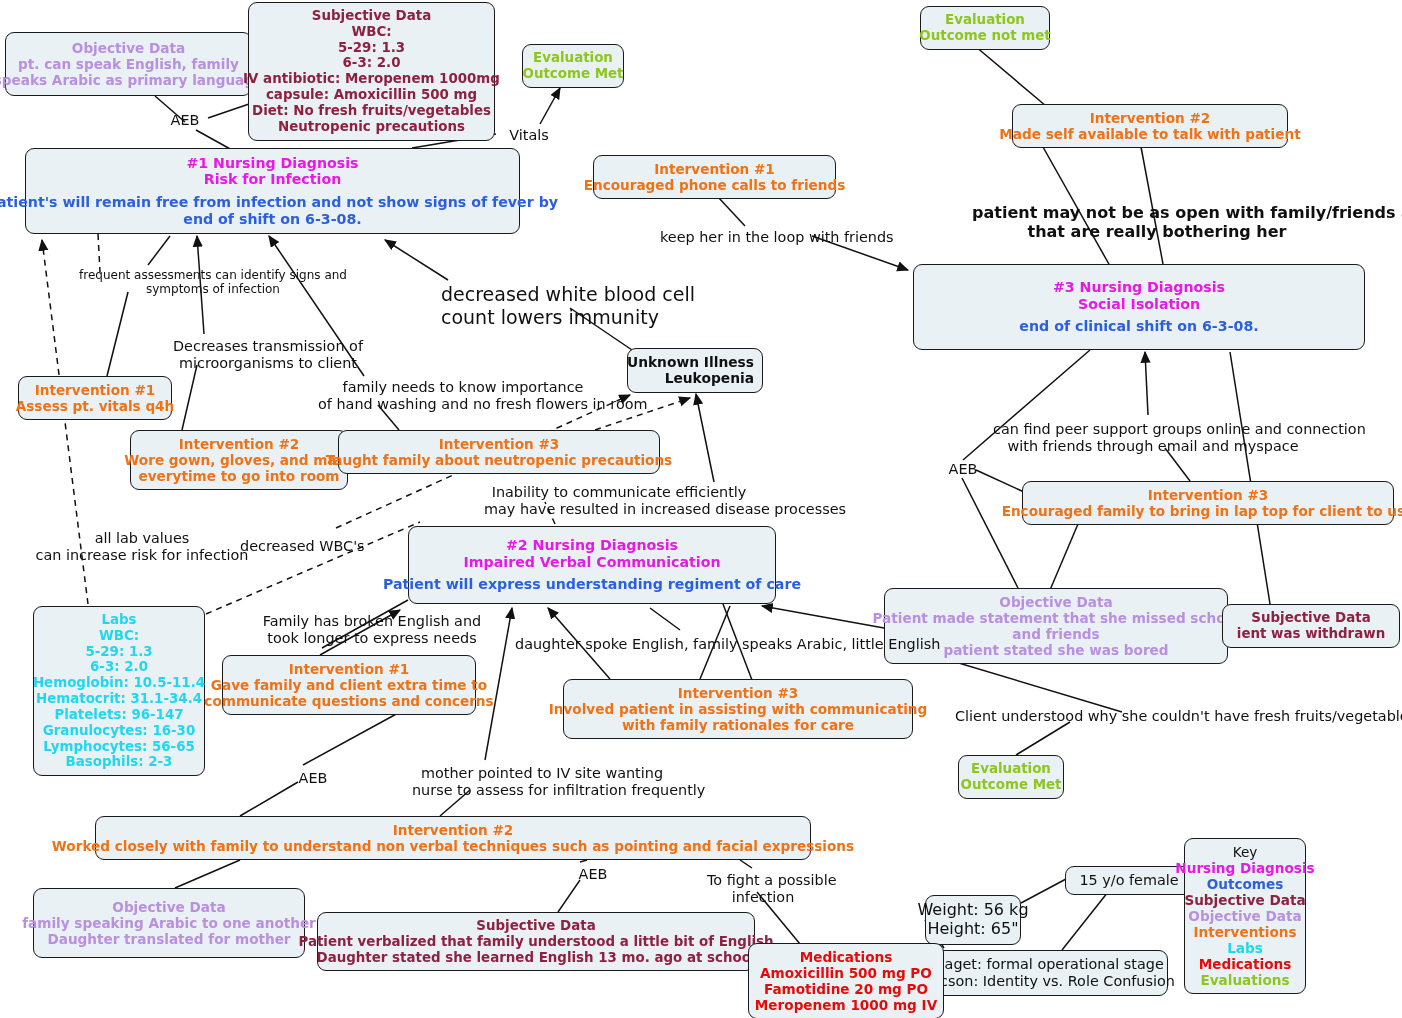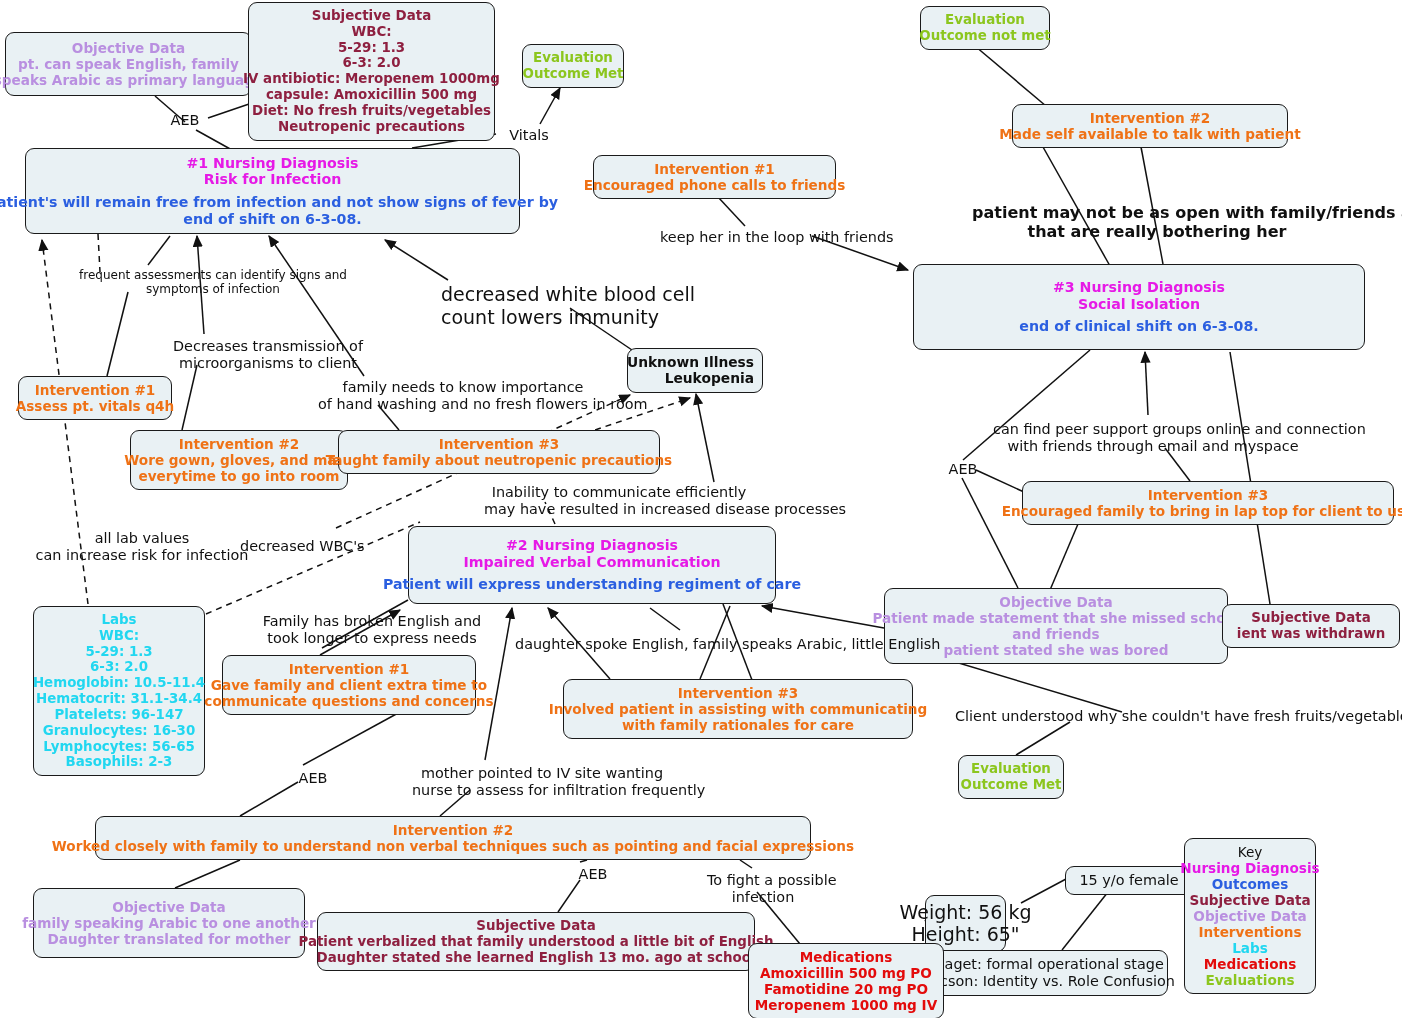--- a/index.html
+++ b/index.html
@@ -220,32 +220,32 @@
         <span class="ln t-eval">Evaluation</span>
         <span class="ln t-eval">Outcome Met</span>
       </div>
       <div class="node" style="left: 95px; top: 816px; width: 716px; min-height: 44px; font-size: 13.6px; display: flex; flex-direction: column; justify-content: center; align-items: center;">
         <span class="ln t-int">Intervention #2</span>
         <span class="ln t-int">Worked closely with family to understand non verbal techniques such as pointing and facial expressions</span>
       </div>
       <div class="node" style="left: 1065px; top: 866px; width: 128px; min-height: 26px; font-size: 14.4px; display: flex; flex-direction: column; justify-content: center; align-items: center;">
         <span class="ln t-norm">15 y/o female</span>
       </div>
-      <div class="node" style="left: 1184px; top: 838px; width: 132px; min-height: 144px; font-size: 13.6px; display: flex; flex-direction: column; justify-content: center; align-items: center; text-align: right;">
+      <div class="node" style="left: 1184px; top: 838px; width: 122px; min-height: 144px; font-size: 13.6px; display: flex; flex-direction: column; justify-content: center; align-items: center; text-align: right;">
         <span class="ln t-norm">Key</span>
         <span class="ln t-nd">Nursing Diagnosis</span>
         <span class="ln t-out">Outcomes</span>
         <span class="ln t-subj">Subjective Data</span>
         <span class="ln t-obj">Objective Data</span>
         <span class="ln t-int">Interventions</span>
         <span class="ln t-lab">Labs</span>
         <span class="ln t-med">Medications</span>
         <span class="ln t-eval">Evaluations</span>
       </div>
-      <div class="node" style="left: 925px; top: 895px; width: 81px; min-height: 42px; font-size: 19px; display: flex; flex-direction: column; justify-content: center; align-items: center;">
+      <div class="node" style="left: 925px; top: 895px; width: 96px; min-height: 42px; font-size: 16px; display: flex; flex-direction: column; justify-content: center; align-items: center;">
         <span class="ln t-norm">Weight: 56 kg</span>
         <span class="ln t-norm">Height: 65"</span>
       </div>
       <div class="node" style="left: 33px; top: 888px; width: 272px; min-height: 70px; font-size: 13.6px; display: flex; flex-direction: column; justify-content: center; align-items: center;">
         <span class="ln t-obj">Objective Data</span>
         <span class="ln t-obj">family speaking Arabic to one another</span>
         <span class="ln t-obj">Daughter translated for mother</span>
       </div>
       <div class="node" style="left: 317px; top: 912px; width: 438px; min-height: 58px; font-size: 13.4px; display: flex; flex-direction: column; justify-content: center; align-items: center;">
         <span class="ln t-subj">Subjective Data</span>

